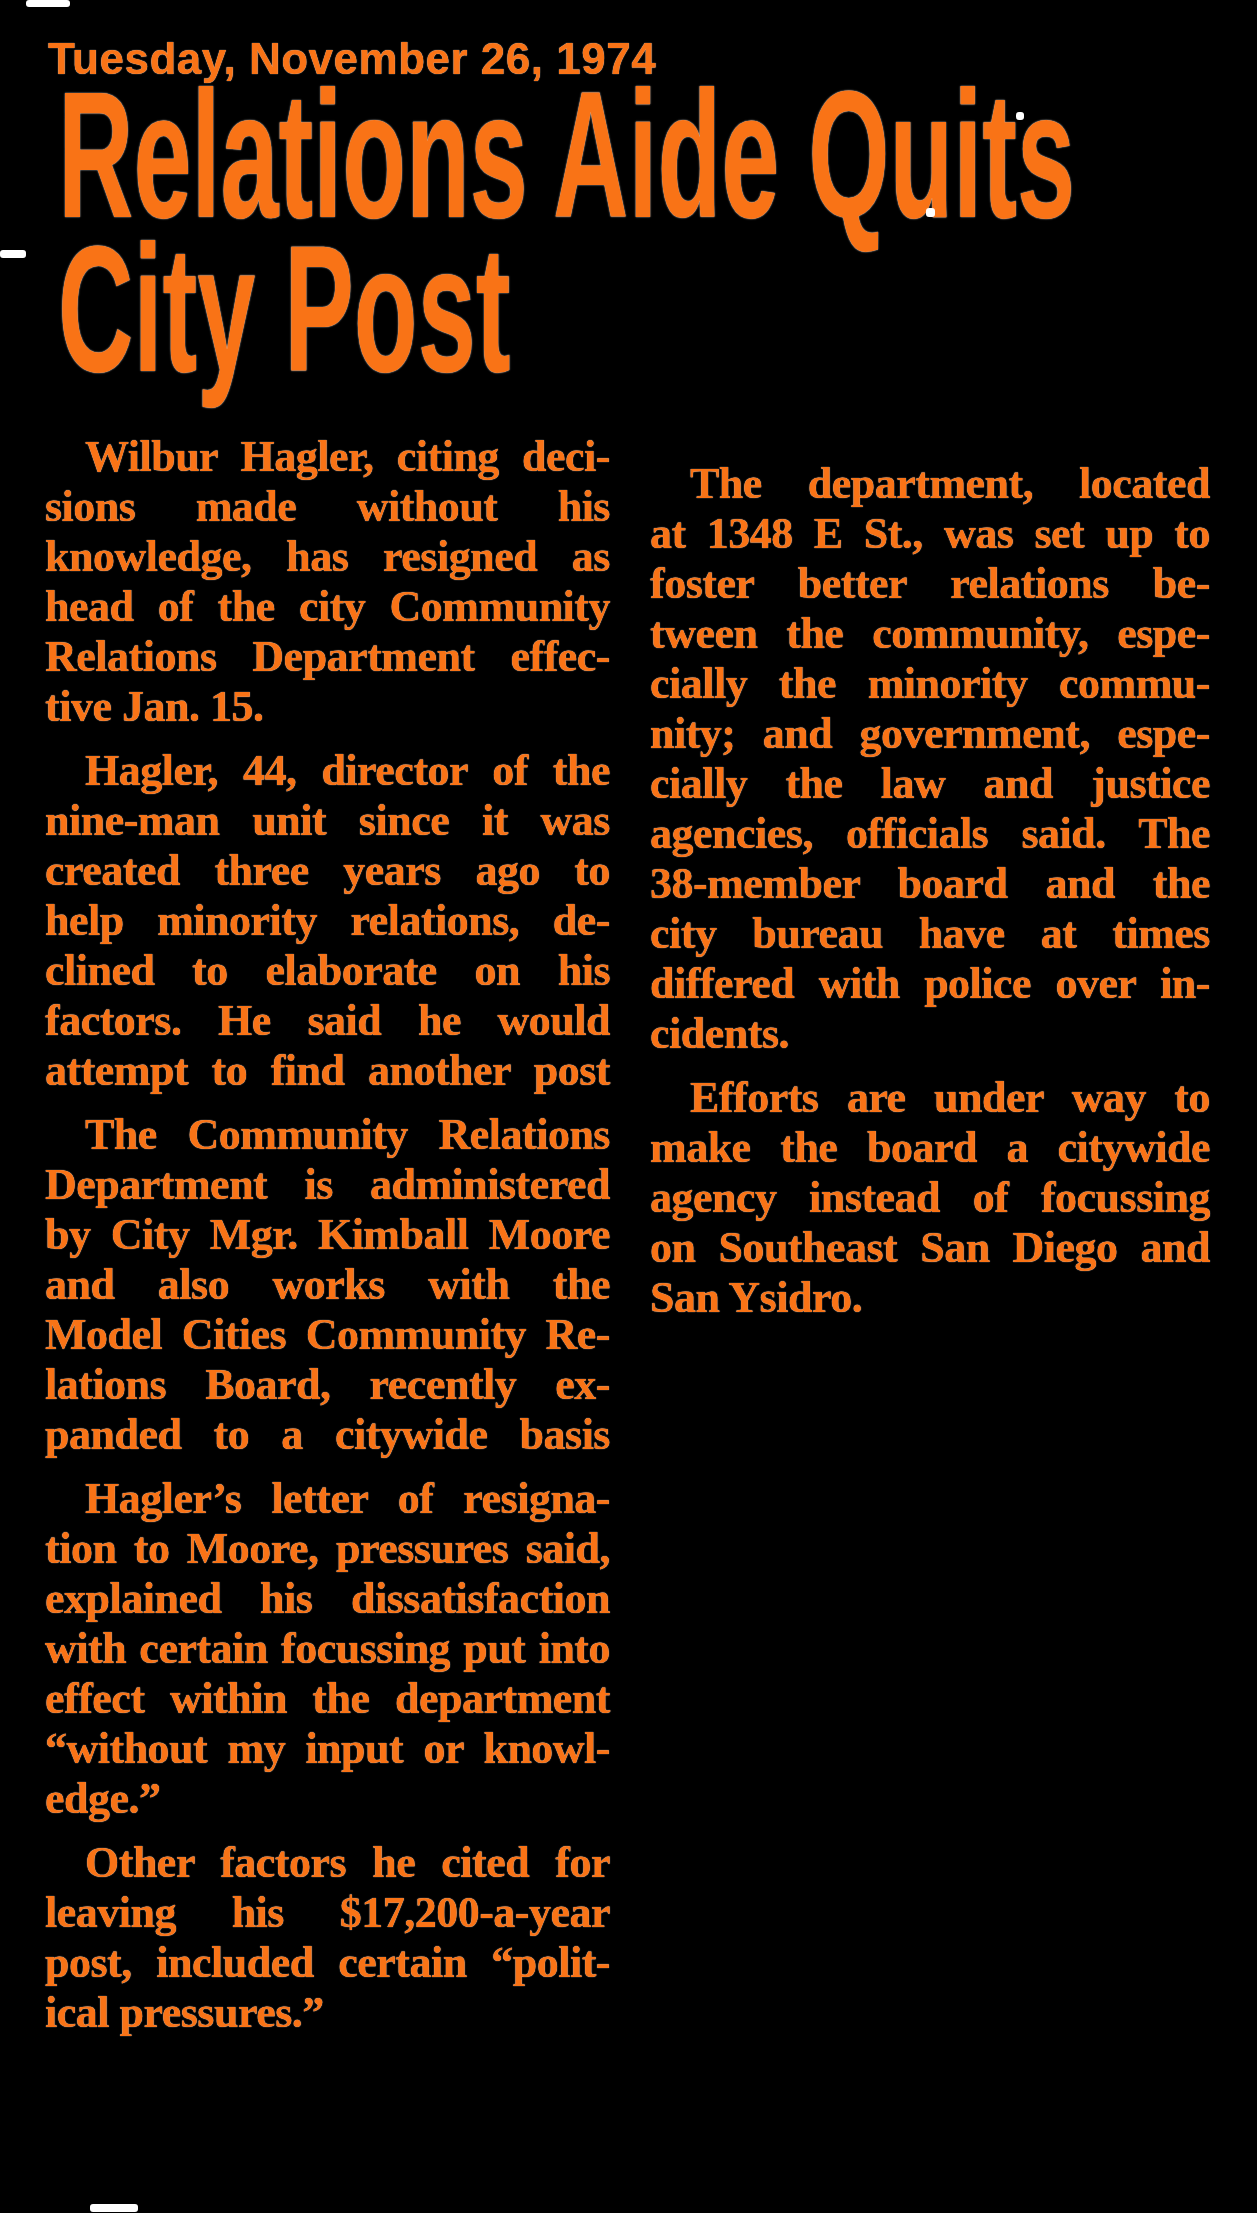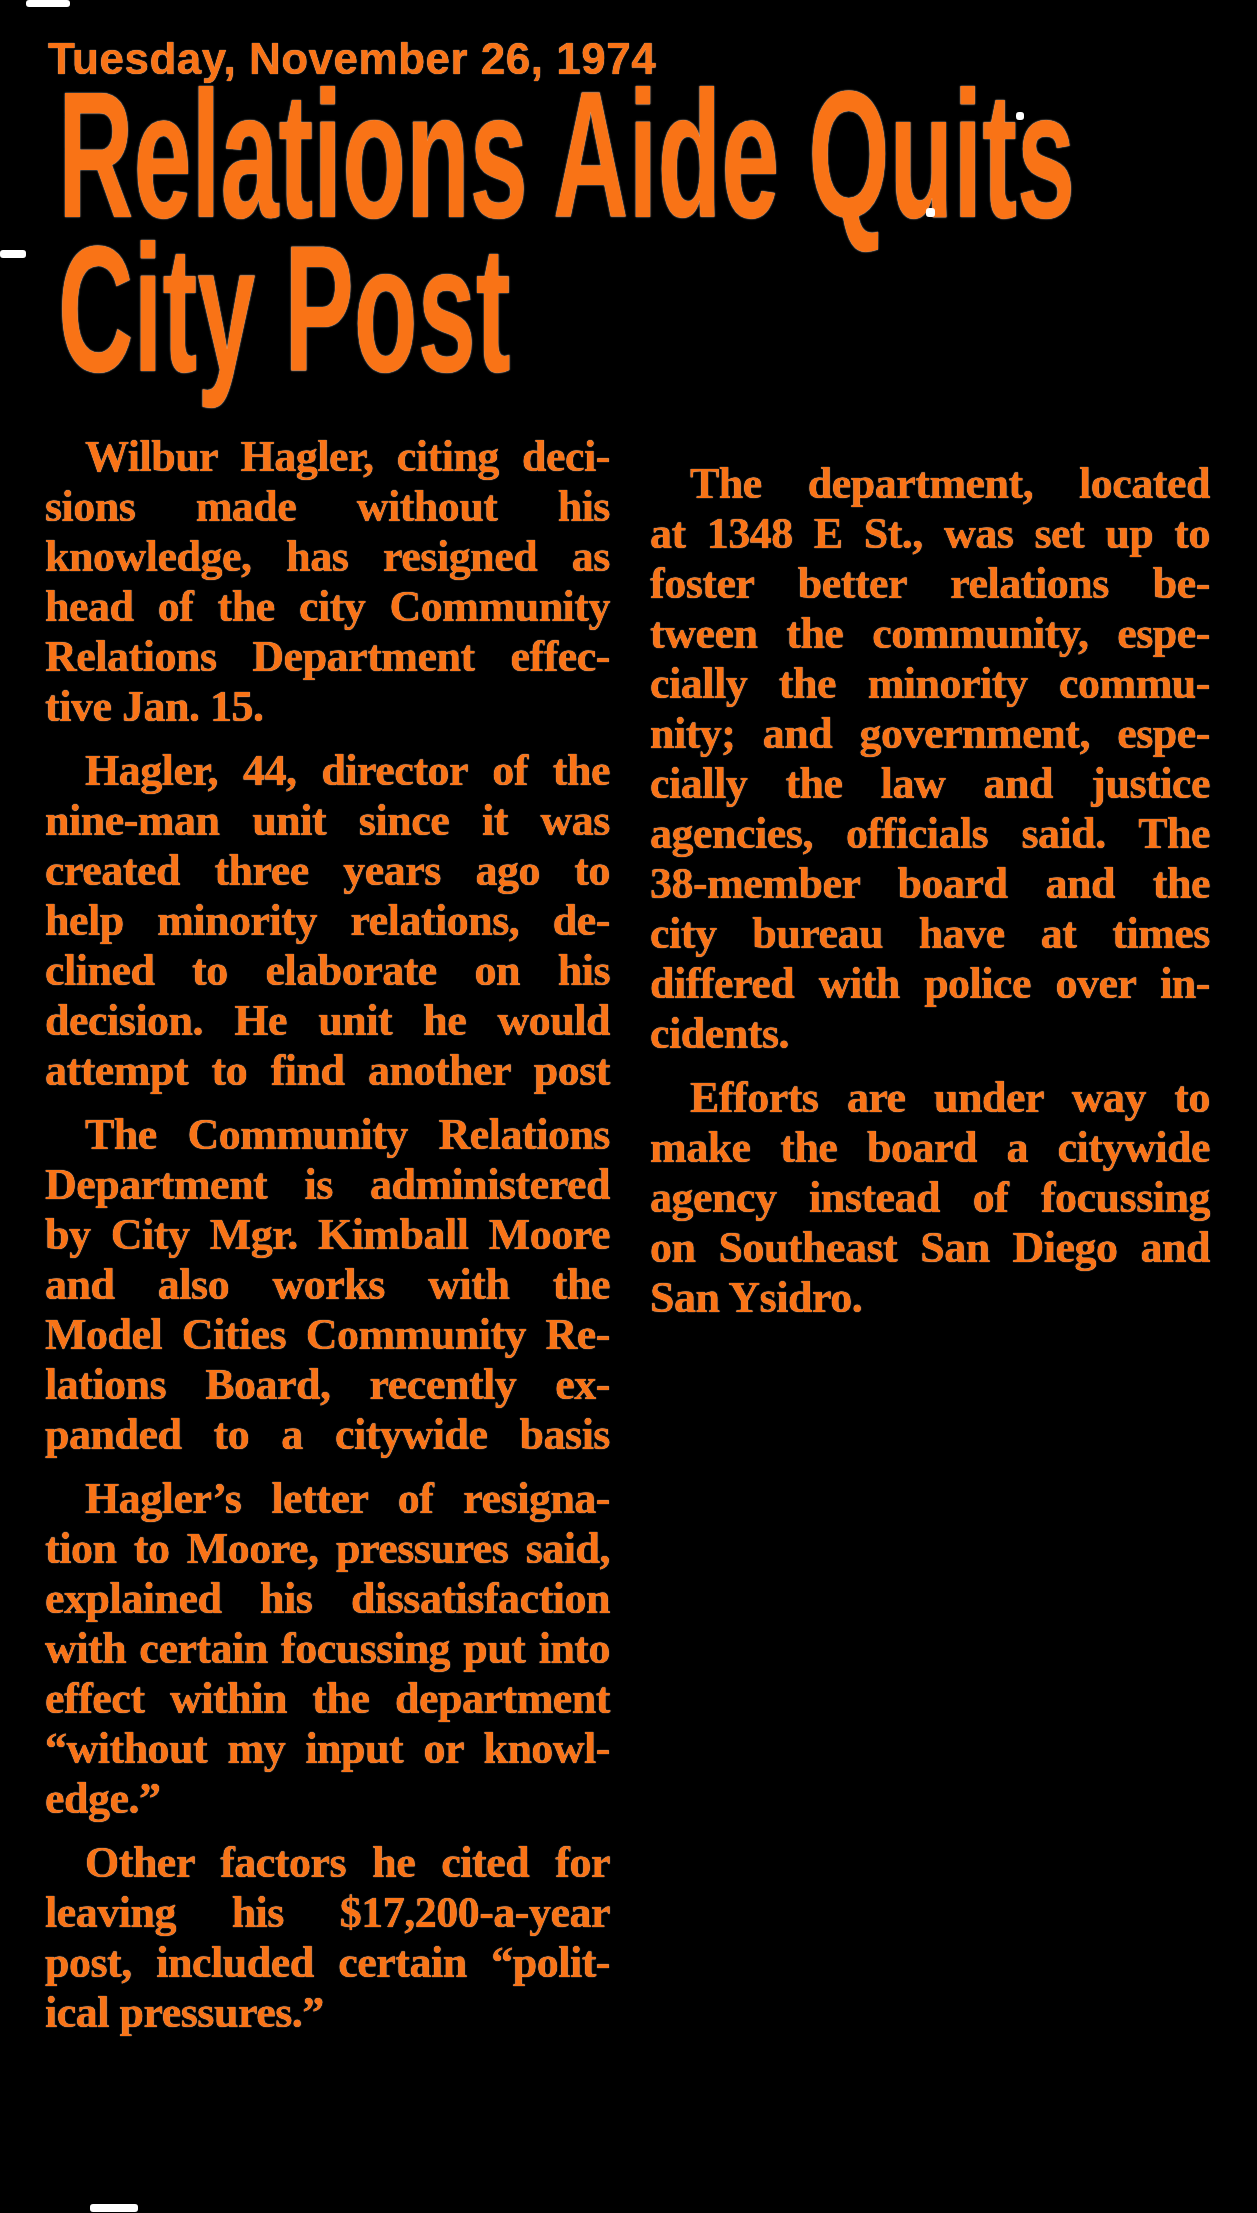--- a/index.html
+++ b/index.html
@@ -90,21 +90,21 @@
         <span class="bline">head of the city Community</span>
         <span class="bline">Relations Department effec-</span>
         <span class="bline last">tive Jan. 15.</span>
       </p>
       <p class="para">
         <span class="bline first">Hagler, 44, director of the</span>
         <span class="bline">nine-man unit since it was</span>
         <span class="bline">created three years ago to</span>
         <span class="bline">help minority relations, de-</span>
         <span class="bline">clined to elaborate on his</span>
-        <span class="bline">decision. He unit he would</span>
+        <span class="bline">factors. He said he would</span>
         <span class="bline">attempt to find another post</span>
       </p>
       <p class="para">
         <span class="bline first">The Community Relations</span>
         <span class="bline">Department is administered</span>
         <span class="bline">by City Mgr. Kimball Moore</span>
         <span class="bline">and also works with the</span>
         <span class="bline">Model Cities Community Re-</span>
         <span class="bline">lations Board, recently ex-</span>
         <span class="bline">panded to a citywide basis</span>

